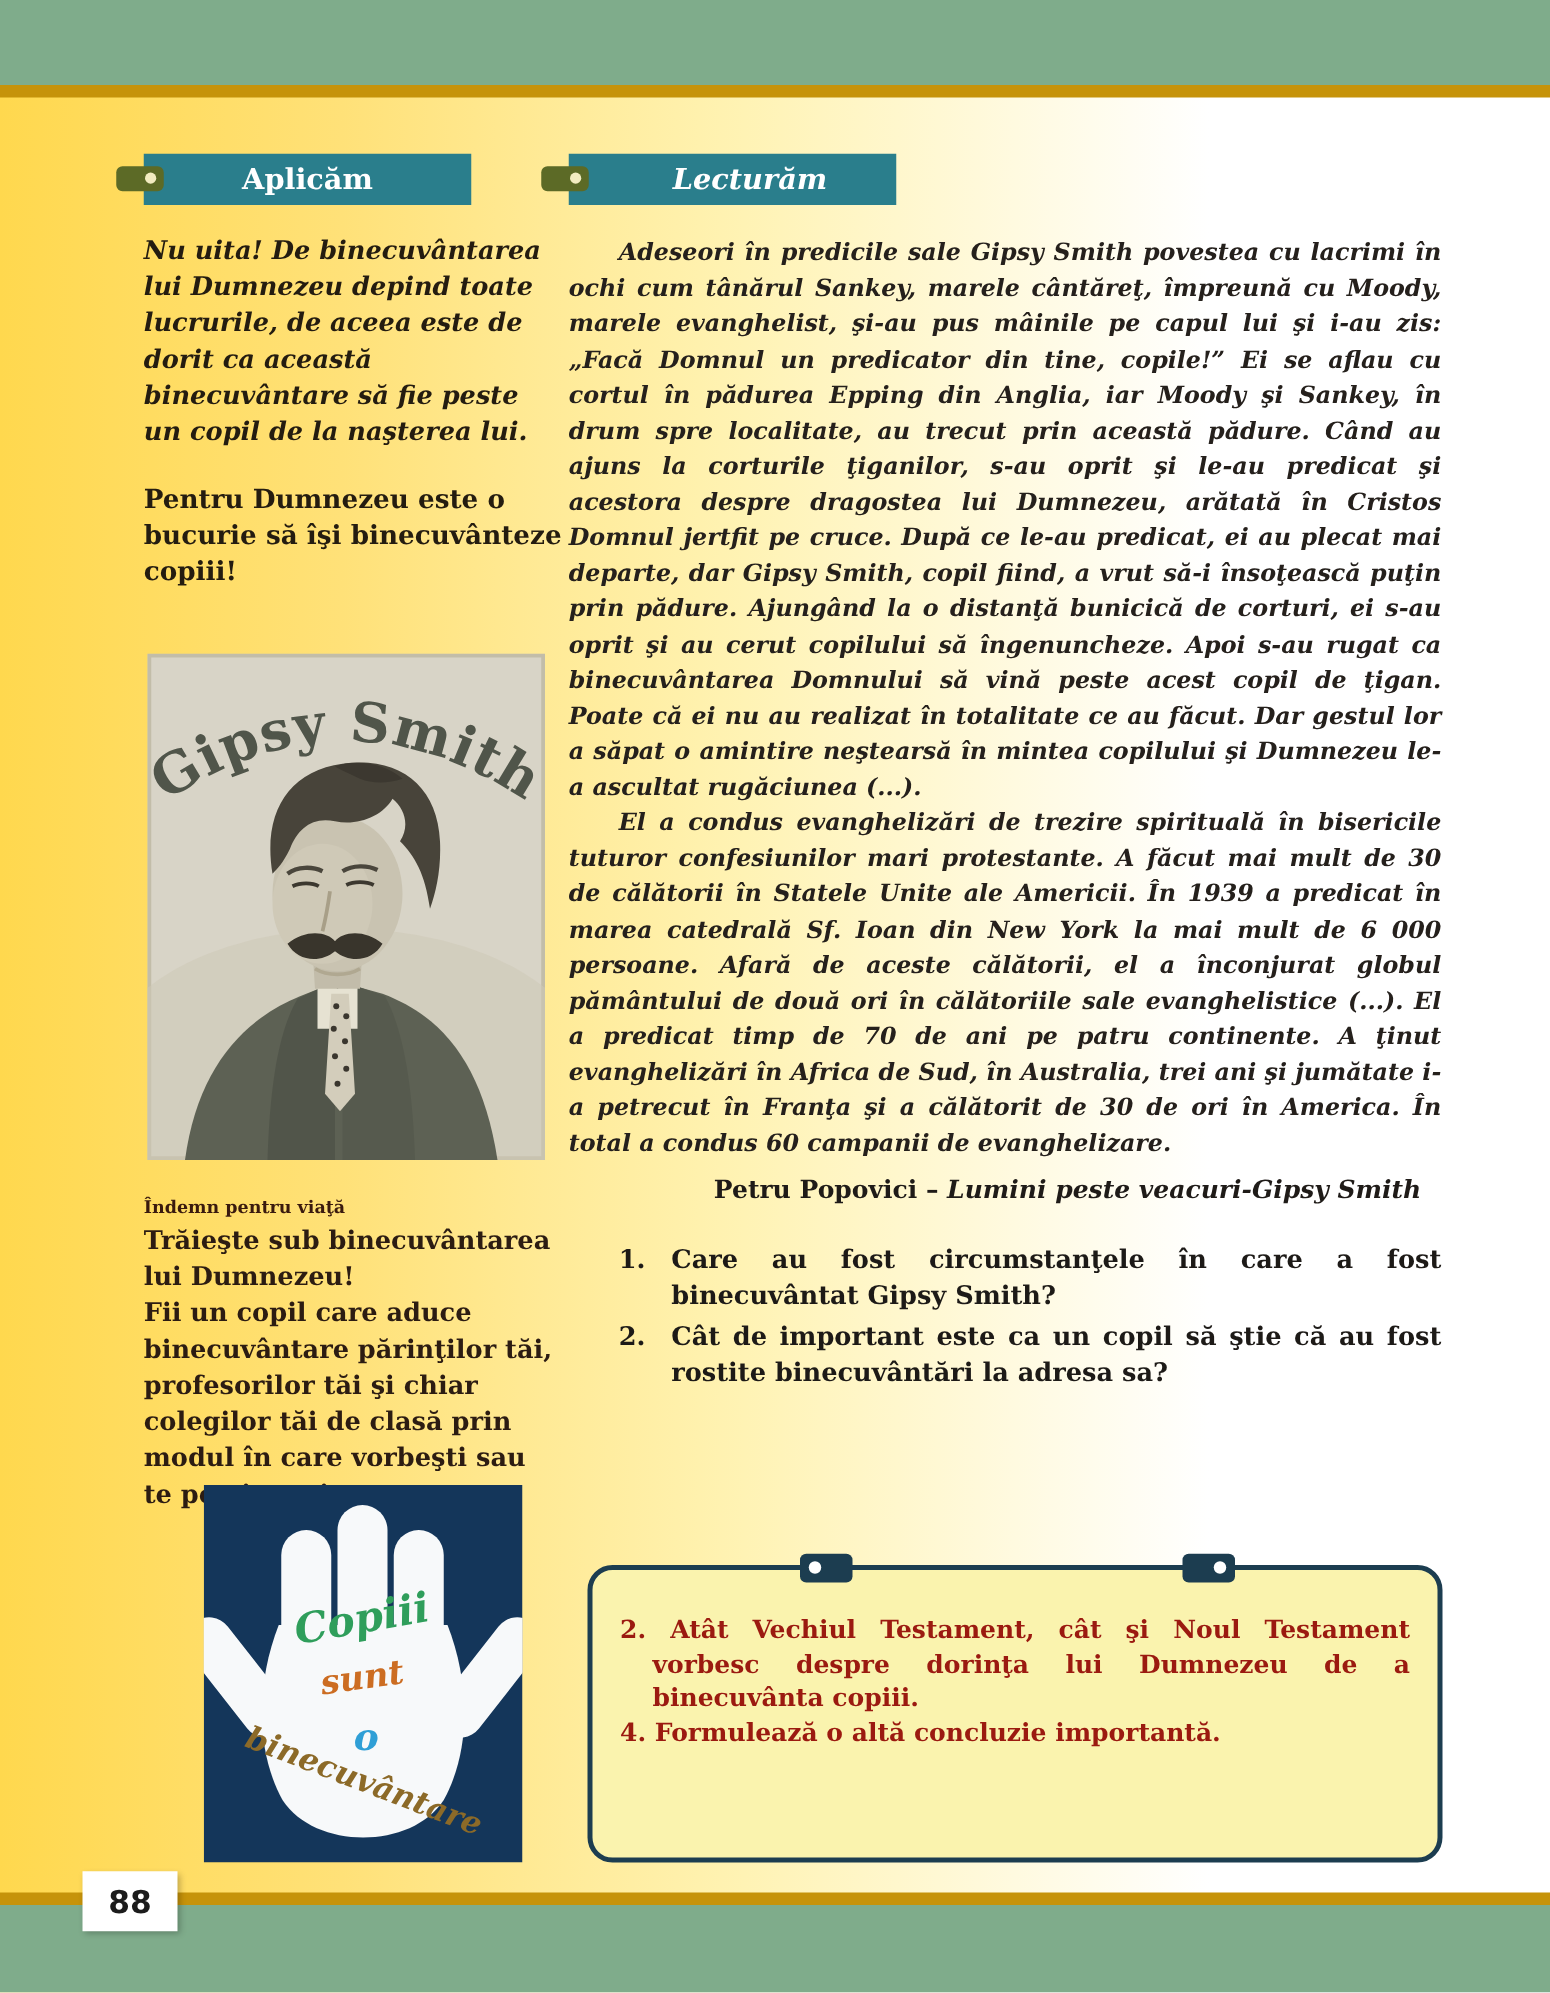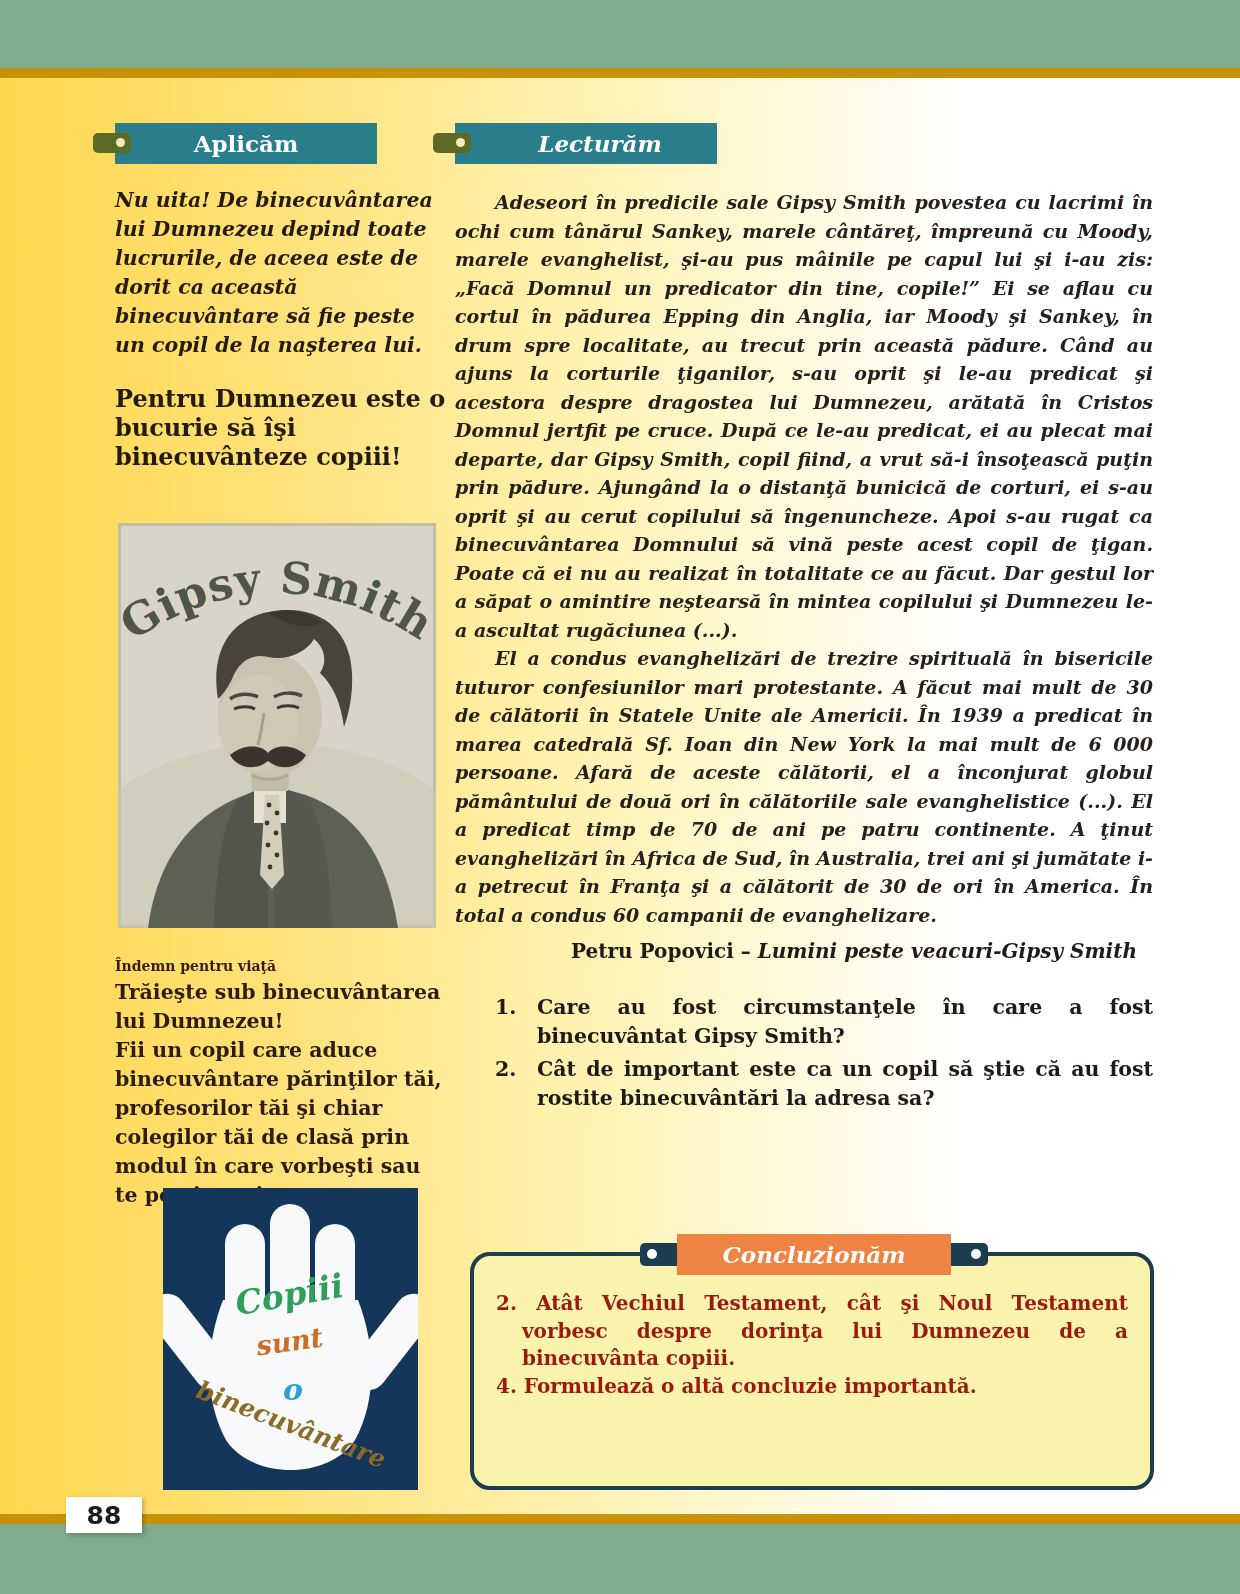--- a/index.html
+++ b/index.html
@@ -34,21 +34,21 @@
   .right-col { position:absolute; left:455px; top:123px; width:698px; }
 
   .left-col .tab  { width:262px; margin-bottom:22px; }
   .right-col .tab { width:262px; margin-bottom:24px; }
 
   .intro-italic {
     font-style:italic; font-weight:bold; font-size:20.5px; line-height:29px;
     color:#241c10; margin:0 0 24px 0;
   }
   .intro-bold {
-    font-weight:bold; font-size:24px; line-height:29px;
+    font-weight:bold; font-size:21px; line-height:29px;
     color:#241c10; margin:0 0 52px 0;
   }
 
   .portrait-wrap { width:318px; height:405px; margin:0 0 30px 3px; }
 
   .indemn-title {
     font-weight:bold; font-size:14px; color:#3a1a0e; margin:0 0 4px 0;
   }
   .indemn-text {
     font-weight:bold; font-size:20.5px; line-height:29px; color:#2c1c12; margin:0;
@@ -94,21 +94,21 @@
   .concl-conn.cl .dot { left:7px; }
   .concl-conn.cr .dot { right:7px; }
   .concl-items { padding:34px 22px 0 22px; }
   .c-item {
     font-weight:bold; font-size:20px; line-height:27.5px; color:#9b1a10;
     text-align:justify; padding-left:26px; text-indent:-26px; margin:0;
   }
 
   
   .page-num {
-    position:absolute; left:66px; top:1497px; width:76px; height:36px; background:#ffffff;
+    position:absolute; left:66px; top:1497px; width:76px; height:48px; background:#ffffff;
     display:flex; align-items:center; justify-content:center;
     font-family:"DejaVu Sans", sans-serif; font-weight:bold; font-size:25px; color:#1c1c1c;
     box-shadow:2px 2px 5px rgba(0,0,0,0.25);
   }
 </style>
 </head>
 <body>
 
 <div class="page">
 
@@ -232,23 +232,20 @@
     </div>
   </div>
 
   <div class="concl-box">
     <div class="concl-conn cl">
         <div class="dot"></div>
       </div>
     <div class="concl-conn cr">
         <div class="dot"></div>
       </div>
-    <div class="concl-tab">
-      <span>Concluzionăm</span>
-    </div>
     <div class="concl-items">
       <p class="c-item"><span>2.</span><span> Atât Vechiul Testament, cât şi Noul Testament vorbesc despre dorinţa lui Dumnezeu de a binecuvânta copiii.</span></p>
       <p class="c-item"><span>4.</span><span> Formulează o altă concluzie importantă.</span></p>
     </div>
   </div>
 
   <div class="gold-bottom"></div>
   <div class="band-bottom"></div>
   <div class="page-num">88</div>
 

